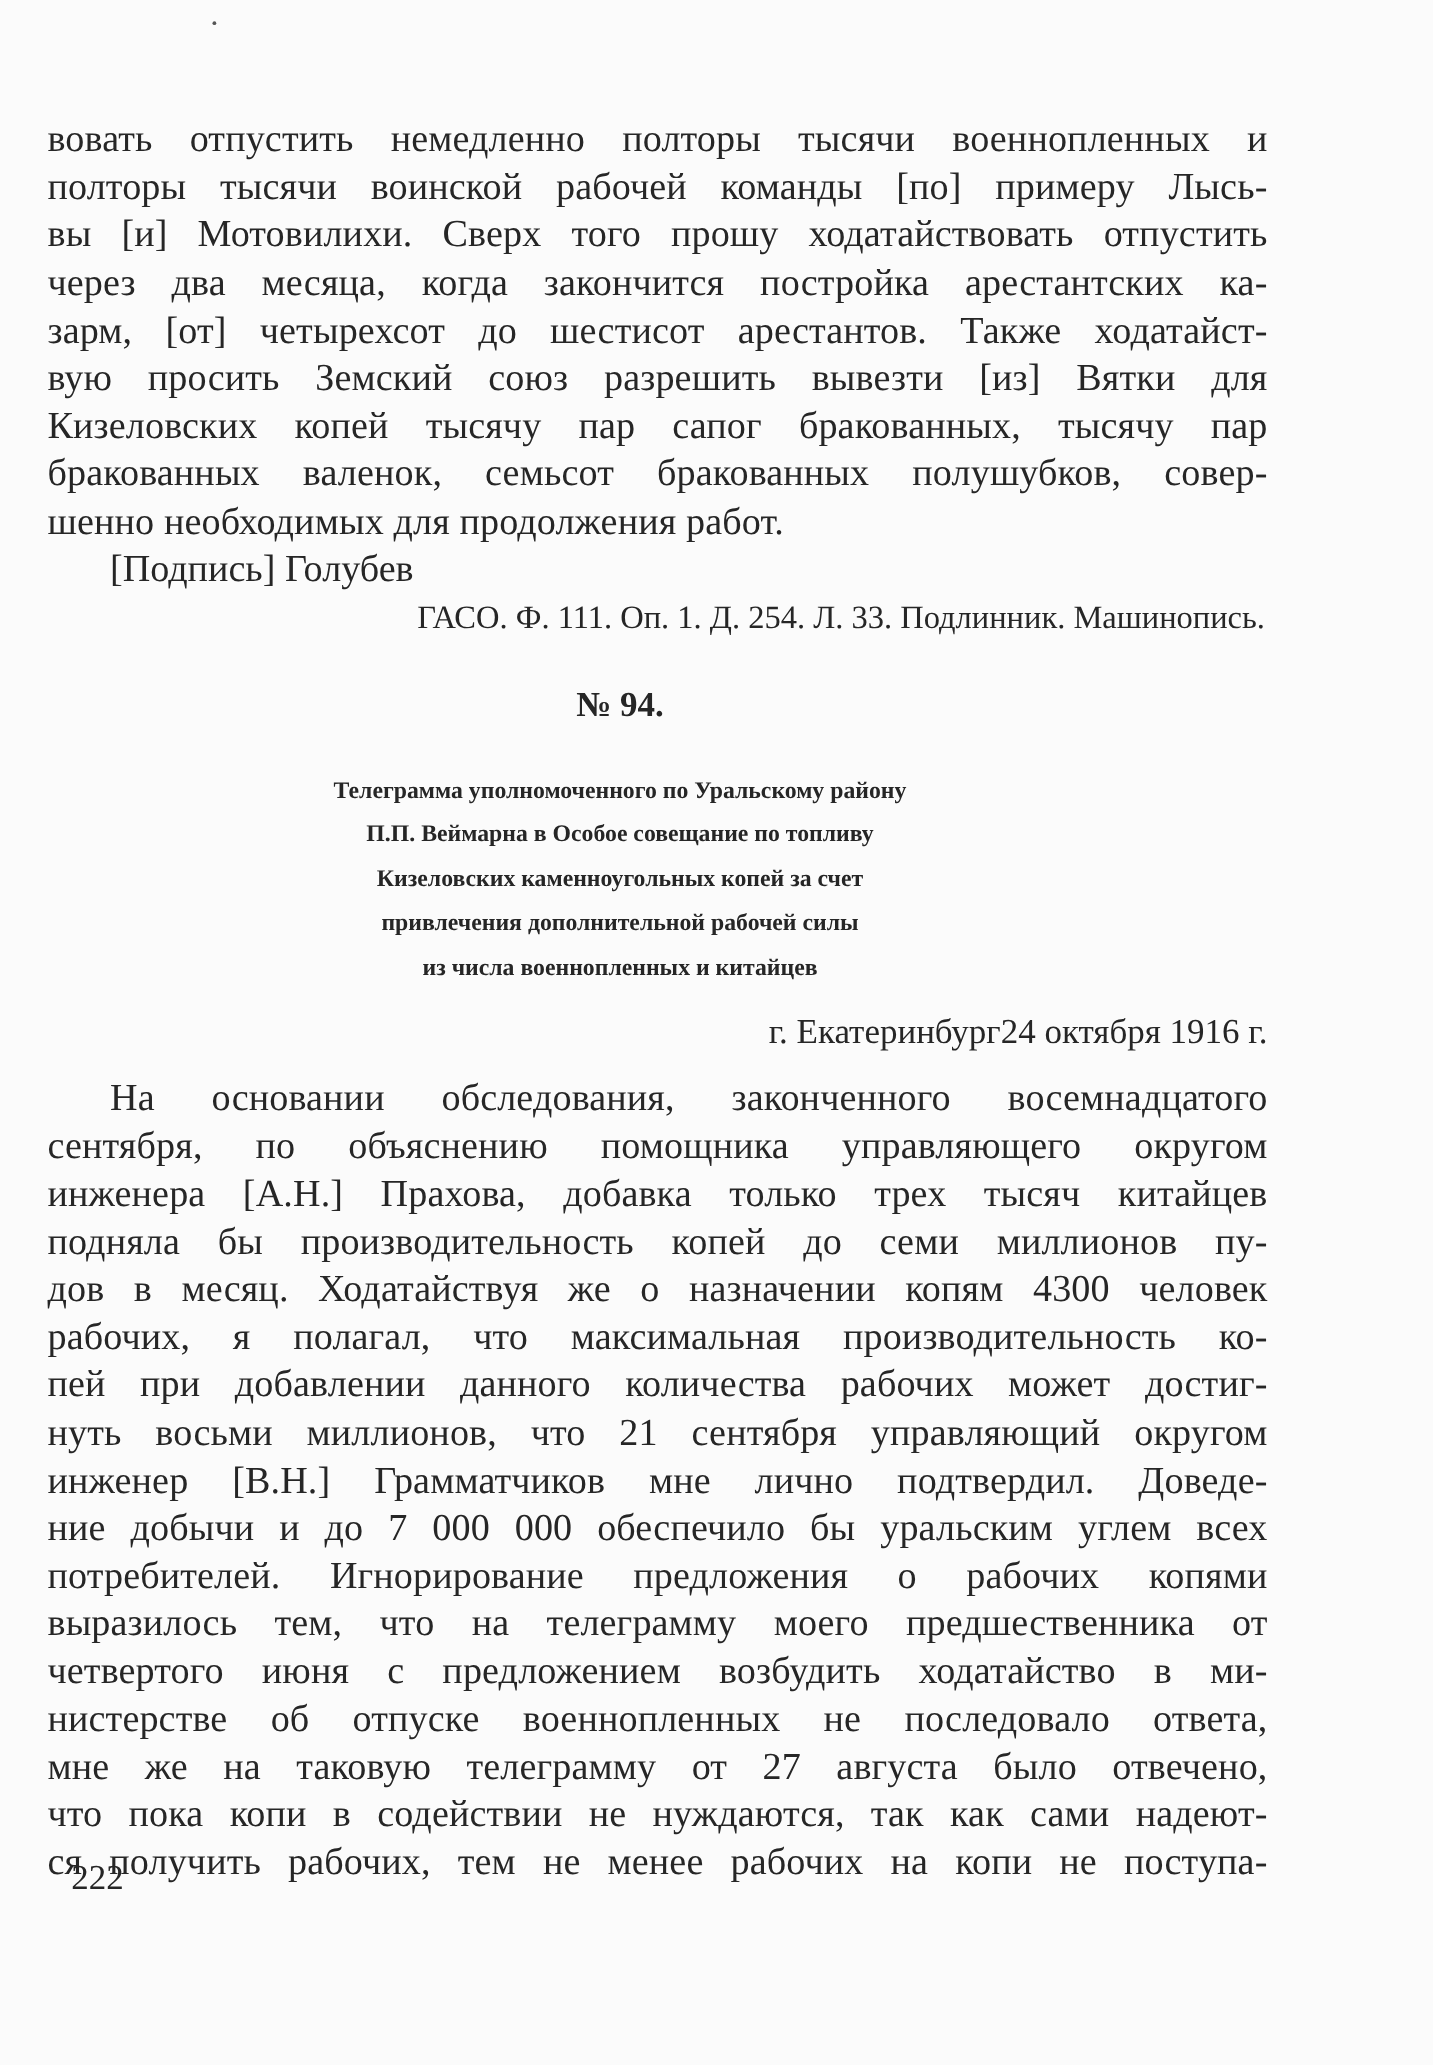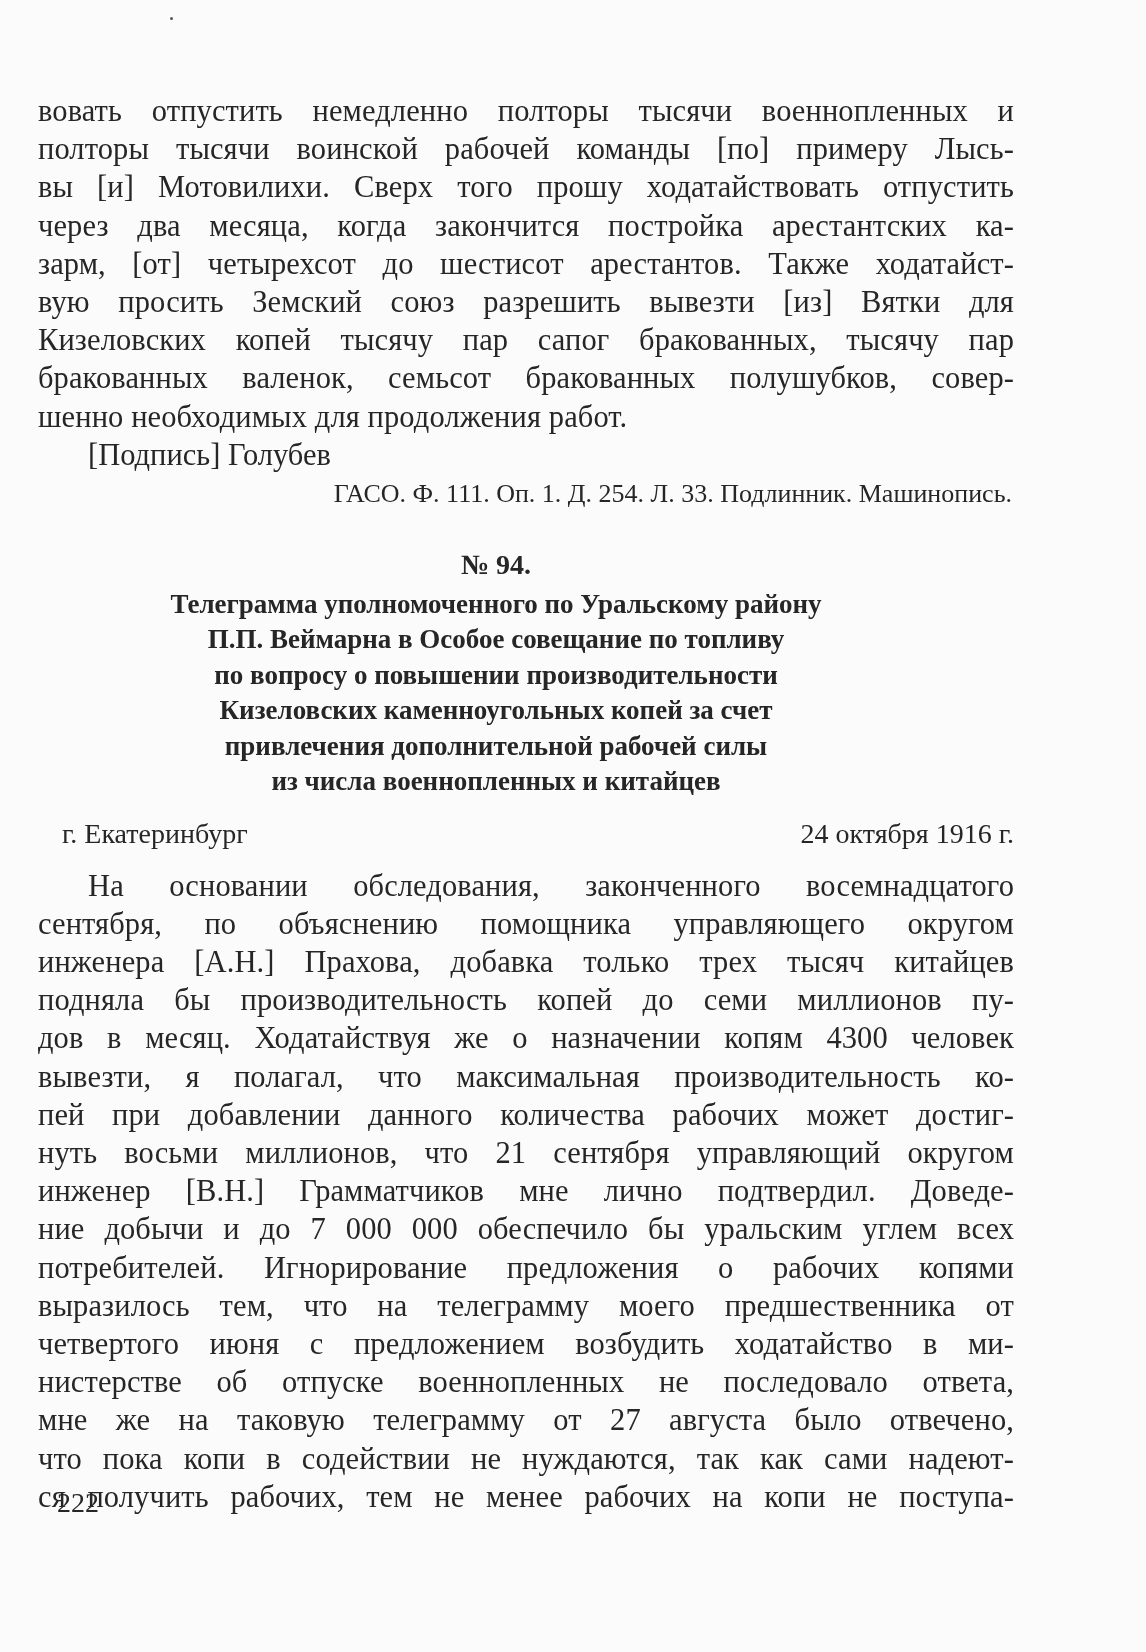--- a/index.html
+++ b/index.html
@@ -52,35 +52,34 @@
     }
     .doc-number {
       margin-top: 36px;
       text-align: center;
       font-weight: bold;
       font-size: 28px;
       line-height: 36px;
       padding-right: 60px;
     }
     .doc-title {
-      margin-top: 4px;
+      margin-top: 32px;
       text-align: center;
       font-weight: bold;
-      font-size: 27px;
+      font-size: 19px;
       line-height: 35.5px;
       padding-right: 60px;
     }
     .doc-title span { display: block; white-space: nowrap; }
     .place-date {
       margin-top: 16px;
       display: flex;
-      justify-content: space-between;
+      justify-content: flex-end;
       font-size: 28px;
       line-height: 36px;
-      margin-left: 24px;
     }
     .body-text {
       margin-top: 15px;
     }
     .page-number {
       position: absolute;
       left: 57px;
       top: 1486px;
       font-size: 28px;
       line-height: 34px;
@@ -116,38 +115,37 @@
 
   <div class="signature">[Подпись] Голубев</div>
 
   <div class="archive-ref">ГАСО. Ф. 111. Оп. 1. Д. 254. Л. 33. Подлинник. Машинопись.</div>
 
   <div class="doc-number">№ 94.</div>
 
   <div class="doc-title">
     <span>Телеграмма уполномоченного по Уральскому району</span>
     <span>П.П. Веймарна в Особое совещание по топливу</span>
-    <span>по вопросу о повышении производительности</span>
     <span>Кизеловских каменноугольных копей за счет</span>
     <span>привлечения дополнительной рабочей силы</span>
     <span>из числа военнопленных и китайцев</span>
   </div>
 
   <div class="place-date">
     <span>г. Екатеринбург</span>
     <span>24 октября 1916 г.</span>
   </div>
 
   <div class="body-text">
     <span class="line indent">На основании обследования, законченного восемнадцатого</span>
     <span class="line">сентября, по объяснению помощника управляющего округом</span>
     <span class="line">инженера [А.Н.] Прахова, добавка только трех тысяч китайцев</span>
     <span class="line">подняла бы производительность копей до семи миллионов пу-</span>
     <span class="line">дов в месяц. Ходатайствуя же о назначении копям 4300 человек</span>
-    <span class="line">вывезти, я полагал, что максимальная производительность ко-</span>
+    <span class="line">рабочих, я полагал, что максимальная производительность ко-</span>
     <span class="line">пей при добавлении данного количества рабочих может достиг-</span>
     <span class="line">нуть восьми миллионов, что 21 сентября управляющий округом</span>
     <span class="line">инженер [В.Н.] Грамматчиков мне лично подтвердил. Доведе-</span>
     <span class="line">ние добычи и до 7 000 000 обеспечило бы уральским углем всех</span>
     <span class="line">потребителей. Игнорирование предложения о рабочих копями</span>
     <span class="line">выразилось тем, что на телеграмму моего предшественника от</span>
     <span class="line">четвертого июня с предложением возбудить ходатайство в ми-</span>
     <span class="line">нистерстве об отпуске военнопленных не последовало ответа,</span>
     <span class="line">мне же на таковую телеграмму от 27 августа было отвечено,</span>
     <span class="line">что пока копи в содействии не нуждаются, так как сами надеют-</span>

